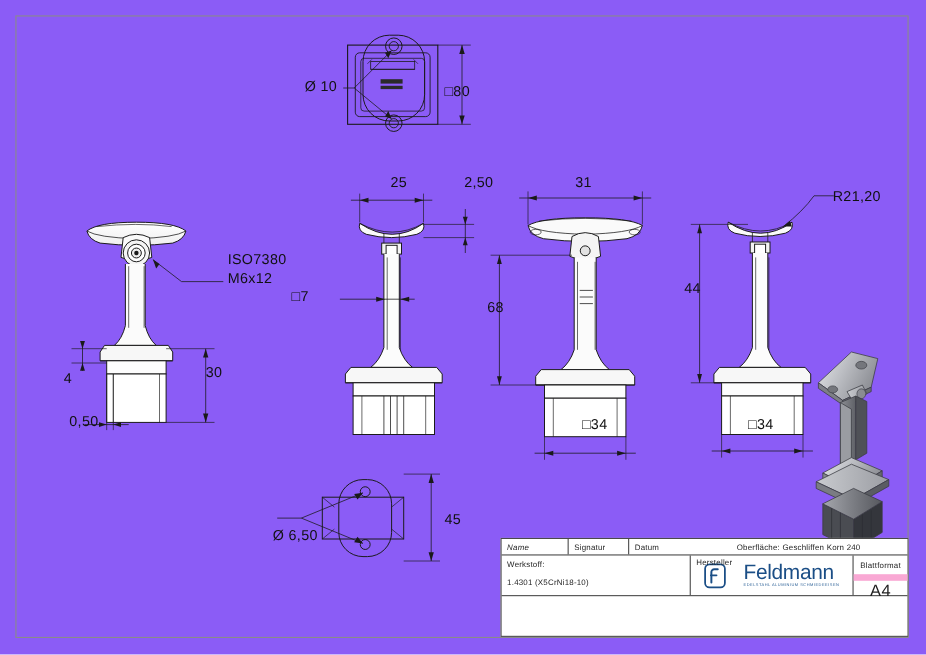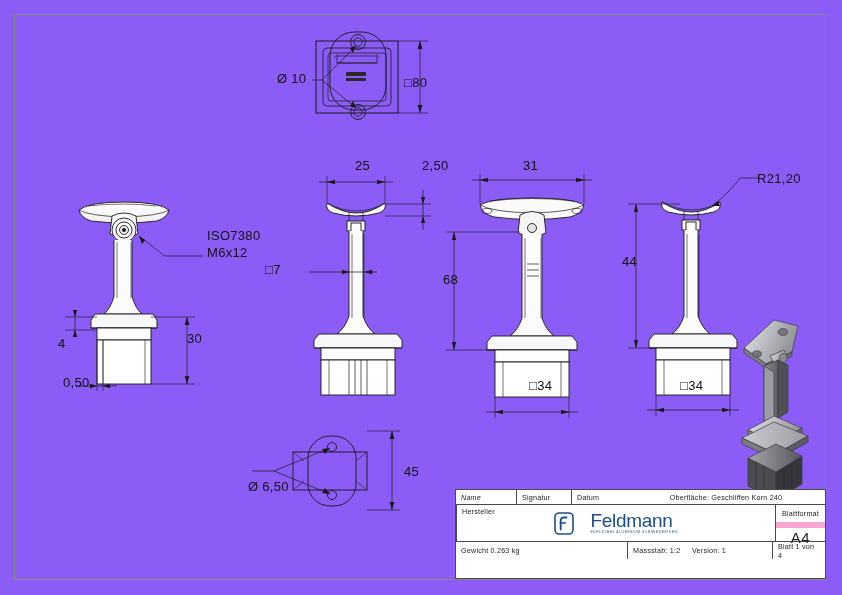--- a/index.html
+++ b/index.html
@@ -406,20 +406,24 @@
 
     <div class="row r1 bb">
       <div class="cell c-name mid">Name</div>
       <div class="cell c-sig bl mid">Signatur</div>
       <div class="cell c-date bl mid">Datum</div>
       <div class="cell c-ober mid" style="justify-content:center;">Oberfläche:  Geschliffen Korn 240</div>
     </div>
 
 
     <div class="row r3 bb">
+      <div class="cell c-werk">
+        <span class="werk-l1">Werkstoff:</span>
+        <span class="werk-l2">1.4301 (X5CrNi18-10)</span>
+      </div>
       <div class="cell c-hers bl">
         <span class="hers-lbl">Hersteller</span>
         <div class="logo">
           <svg class="logo-mark" viewBox="0 0 20 23">
             <rect x="1" y="1" width="18" height="21" rx="4" fill="none" stroke="#1b4e86" stroke-width="1.6"></rect>
             <path d="M12.5 5.5 h-3.2 a2.6 2.6 0 0 0 -2.6 2.6 v9.4" fill="none" stroke="#1b4e86" stroke-width="1.8" stroke-linecap="round"></path>
             <line x1="6.2" y1="11" x2="11.4" y2="11" stroke="#1b4e86" stroke-width="1.6" stroke-linecap="round"></line>
           </svg>
           <span class="logo-text">
             <span class="logo-word">Feldmann</span>
@@ -428,21 +432,15 @@
         </div>
       </div>
       <div class="cell c-fmt bl" style="padding:0;">
         <div style="height:17px;border-bottom:6px solid #f9a8d4;" class="fmt-lbl small2">Blattformat</div>
         <div style="height:19px;" class="fmt-lbl">
           <span class="a4">A4</span>
         </div>
       </div>
     </div>
 
-    <div class="row r4">
-      <div class="cell c-gew mid">Gewicht 0.263 kg</div>
-      <div class="cell c-mas bl mid">Massstab: 1:2</div>
-      <div class="cell c-ver mid">Version: 1</div>
-      <div class="cell c-blatt bl mid">Blatt 1 von 4</div>
-    </div>
   </div>
 
 </div>
 
 </body></html>

